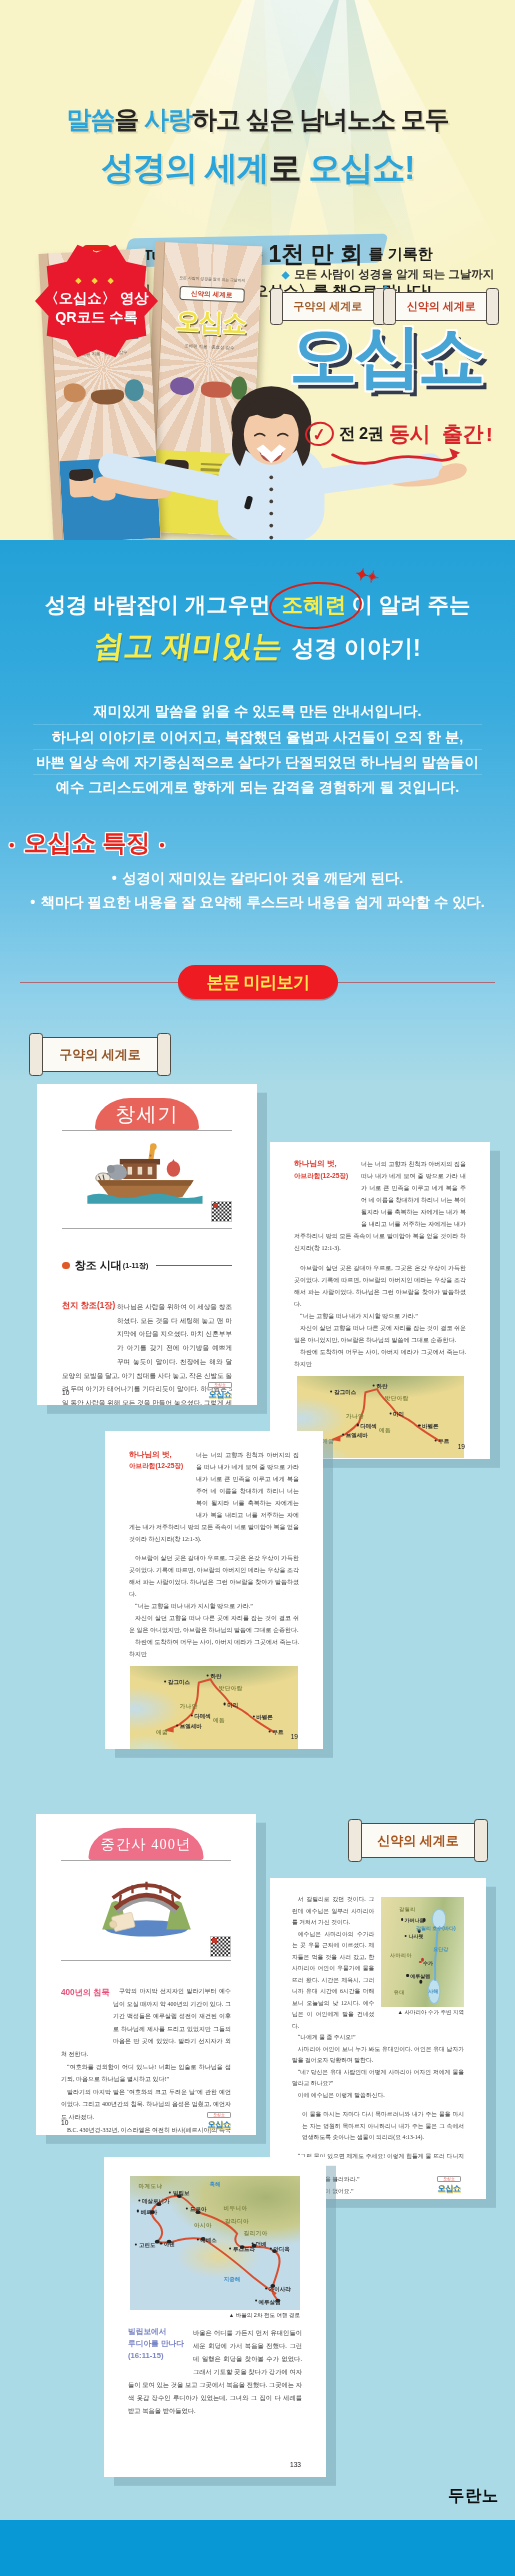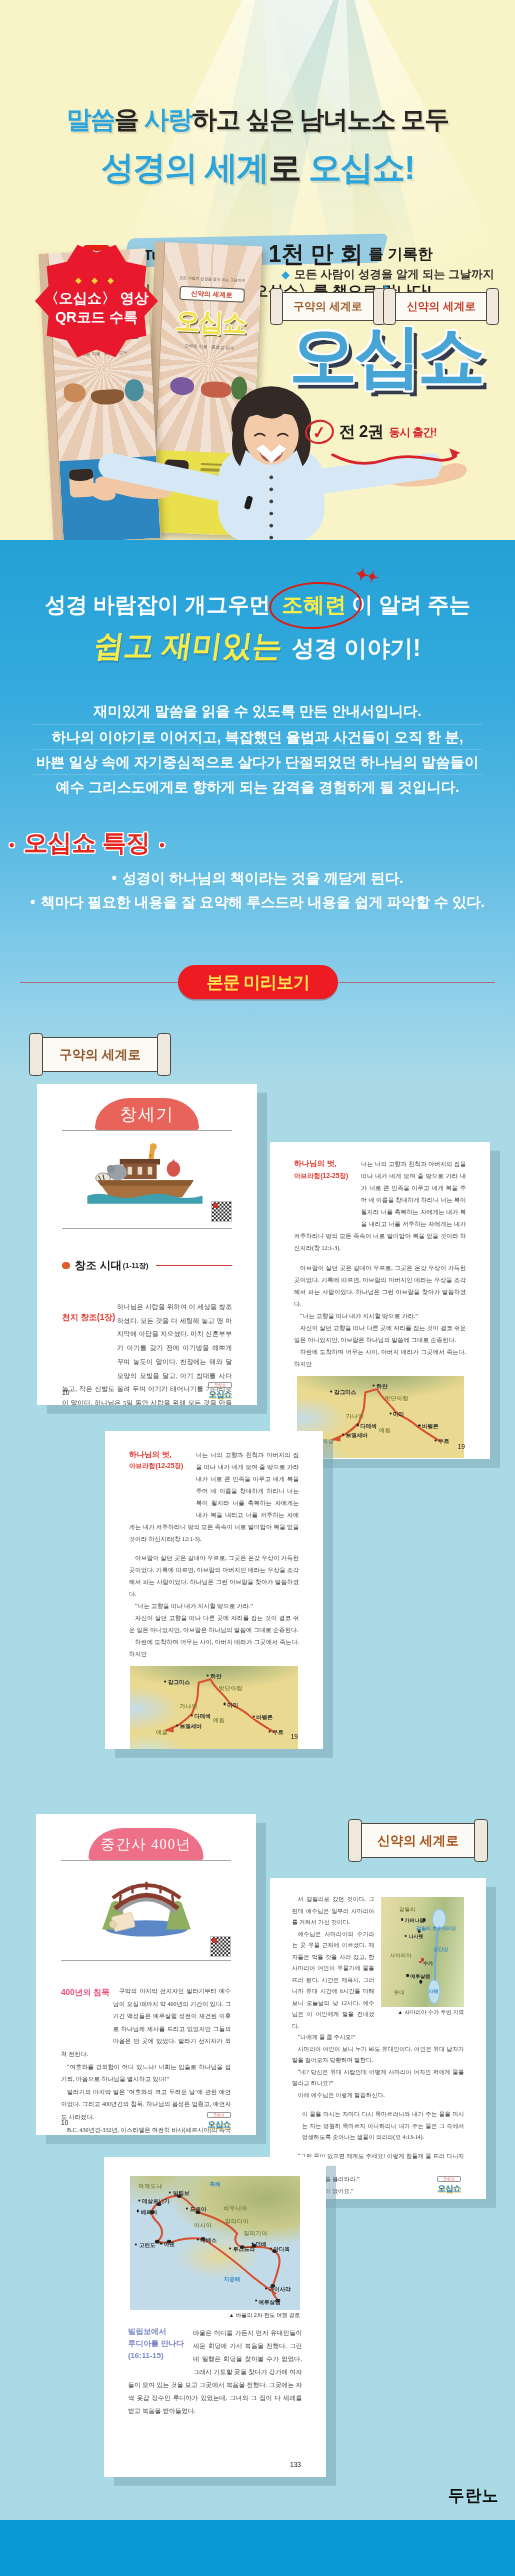--- a/index.html
+++ b/index.html
@@ -73,21 +73,21 @@
   .scrollbn::before,.scrollbn::after{content:"";position:absolute;top:-5px;bottom:-5px;width:11px;background:#eee9dc;
             border:1.6px solid #4f4b44;border-radius:3.3px;}
   .scrollbn::before{left:-7.1px;} .scrollbn::after{right:-7.1px;}
   .bigtitle{top:321px;left:273px;width:225px;text-align:center;font-size:68px;line-height:1.02;font-weight:900;
             letter-spacing:-3.8px;color:#47a5d6;
             text-shadow:-1.6px 0 #fff,1.6px 0 #fff,0 -1.6px #fff,0 1.6px #fff,-1.6px -1.6px #fff,1.6px 1.6px #fff,-1.6px 1.6px #fff,1.6px -1.6px #fff,5px 5.5px 0 #323c4e;}
   .launch{top:420px;left:305px;width:197px;display:flex;align-items:center;gap:5.5px;z-index:5;}
   .chk{width:28.5px;height:24px;border:2.7px solid #d8252b;border-radius:50%;transform:rotate(-8deg);
        display:flex;align-items:center;justify-content:center;color:#d8252b;font-size:16.4px;font-weight:900;}
   .launch .t1{font-size:16.4px;font-weight:900;color:#20201e;letter-spacing:-0.5px;}
-  .launch .t2{font-size:11px;font-weight:900;color:#d8252b;letter-spacing:-0.5px;}
+  .launch .t2{font-size:21px;font-weight:900;color:#d8252b;letter-spacing:-0.5px;font-family:Liberation Mono, monospace;}
   .arrow-svg{top:445px;left:329px;width:137px;height:24px;z-index:5;}
   .woman-svg{left:81px;top:383px;width:403px;height:159px;z-index:4;}
 
   
   .sec-blue{position:absolute;top:540px;left:0;width:515px;height:543px;
             background:linear-gradient(180deg,#23a1d7 0%,#35aadd 28%,#5fbce4 58%,#8fd0ea 84%,#a9dae6 100%);}
   .iline1{top:50px;width:100%;text-align:center;font-size:21.4px;font-weight:800;color:#fff;}
   .namewrap{position:relative;display:inline-block;color:#f7ec4a;font-weight:900;padding:0 4.4px;margin:0 1.1px;}
   .namering{position:absolute;left:-8.8px;right:-11px;top:-7.7px;bottom:-10px;border:2.7px solid #d81f17;
             border-radius:50%;transform:rotate(-3deg);}
@@ -116,21 +116,21 @@
             display:flex;align-items:center;justify-content:center;font-size:13px;font-weight:900;color:#96572a;}
   .scrollbig::before,.scrollbig::after{content:"";position:absolute;top:-5px;bottom:-5px;width:12px;background:#eee9dc;
             border:1.6px solid #4f4b44;border-radius:3.3px;}
   .scrollbig::before{left:-7.1px;} .scrollbig::after{right:-7.1px;}
   .sb-old{left:35px;top:1037px;width:130px;}
   .sb-new{left:354px;top:1823px;width:128px;color:#a8551e;}
 
   .bookpage{position:absolute;background:#fff;overflow:hidden;color:#3a3a3a;
             font-family:"Liberation Serif",serif;box-shadow:10px 8.8px 0 rgba(124,163,177,.5);}
   .tabhead{position:absolute;left:50%;transform:translateX(-50%);top:14.3px;width:104px;height:32px;
-           border-radius:52px 52px 4.4px 4.4px / 43px 43px 4.4px 4.4px;color:#fff;font-size:17px;
+           border-radius:52px 52px 4.4px 4.4px / 43px 43px 4.4px 4.4px;color:#fff;font-size:20px;
            display:flex;align-items:center;justify-content:center;letter-spacing:1.1px;}
   .tab-red{background:#e8635a;} .tab-pink{background:#ed6f88;}
   .phr{position:absolute;left:25px;right:25px;border-top:0.5px solid #a8a8a8;}
   .qr{position:absolute;width:21px;height:21px;border:0.5px solid #c2c2c2;background:
       conic-gradient(#2c2c2c 25%,#fff 0 50%,#2c2c2c 0 75%,#fff 0) 0 0/3.8px 3.8px;}
   .qr::after{content:"";position:absolute;left:0.5px;top:0.5px;width:5px;height:5px;background:#c23a2e;}
   .sechead{position:absolute;left:25px;right:25px;display:flex;align-items:center;font-family:"Liberation Sans",sans-serif;}
   .sechead .odot{width:7.7px;height:7.7px;border-radius:50%;background:#e05a28;margin-right:5px;}
   .sechead .st{font-size:11px;font-weight:900;color:#222;}
   .sechead .srange{font-size:7.1px;font-weight:700;color:#222;margin:1.6px 3.3px 0 1.1px;}
@@ -316,21 +316,21 @@
         <p>재미있게 말씀을 읽을 수 있도록 만든 안내서입니다.</p>
         <p>하나의 이야기로 이어지고, 복잡했던 율법과 사건들이 오직 한 분,</p>
         <p>바쁜 일상 속에 자기중심적으로 살다가 단절되었던 하나님의 말씀들이</p>
         <p>예수 그리스도에게로 향하게 되는 감격을 경험하게 될 것입니다.</p>
       </div>
     <div class="abs ftitle">
       <span class="fdot">●</span><span>오십쇼 특징</span><span class="fdot">●</span>
     </div>
     <div class="abs feats">
 
-    <div><span class="bdot">•</span><span>성경이 하나님의 책이라는 것을 깨닫게 된다.</span></div>
+    <div><span class="bdot">•</span><span>성경이 재미있는 갈라디아 것을 깨닫게 된다.</span></div>
         <div><span class="bdot">•</span><span>책마다 필요한 내용을 잘 요약해 루스드라 내용을 쉽게 파악할 수 있다.</span></div>
       </div>
     <div class="abs btnline"></div>
     <div class="abs previewbtn">본문 미리보기</div>
   </div>
 
   <div class="scrollbig sb-old">
       <span>구약의 세계로</span>
     </div>
 
@@ -360,21 +360,21 @@
     </svg>
     <div class="qr" style="top:117px;left:174px"></div>
     <div class="phr" style="top:144px"></div>
     <div class="sechead" style="top:174px">
       <span class="odot"></span>
       <span class="st">창조 시대</span>
       <span class="srange">(1-11장)</span>
       <span class="redline"></span>
     </div>
     <div class="flow" style="top:216px">
-      <div class="sidelabel sl-red" style="width:55px;height:60px;margin-top:12px;font-size:8.2px;">천지 창조(1장)</div>
+      <div class="sidelabel sl-red" style="width:55px;height:60px;font-size:8.2px;">천지 창조(1장)</div>
       <p class="bodytext">하나님은 사람을 위하여 이 세상을 창조하셨다. 모든 것을 다 세팅해 놓고 맨 마지막에 아담을 지으셨다. 마치 신혼부부가 아기를 갖기 전에 아기방을 예쁘게 꾸며 놓듯이 말이다. 천장에는 해와 달 모양의 모빌을 달고, 아기 침대를 사다 놓고, 작은 신발도 올려 두며 아기가 태어나기를 기다리듯이 말이다. 하나님은 5일 동안 사람을 위해 모든 것을 만들어 놓으셨다. 그렇게 세상과 사람을 다 만들었을 때 얼마나 기쁘셨을까?</p>
     </div>
     <div class="pagenum pn-l">10</div>
     <div class="minilogo">
       <div class="mlbanner">오십쇼</div>
       <div class="mltext">오십쇼</div>
     </div>
   </div>
 
   <div class="bookpage" style="left:270px;top:1142px;width:220px;height:317px;padding:16.4px 24px 0;">

